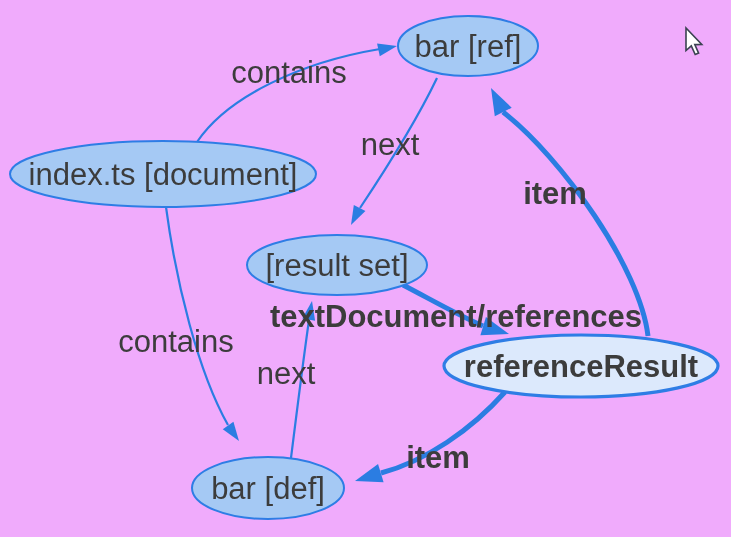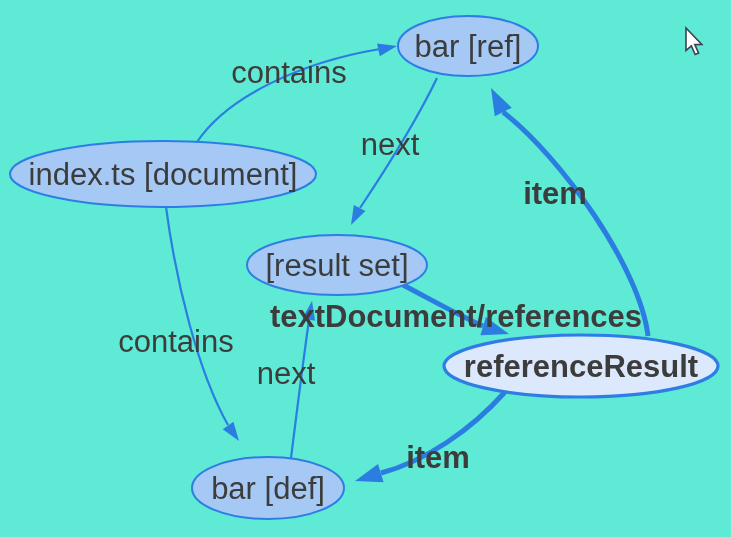--- a/index.html
+++ b/index.html
@@ -5,21 +5,21 @@
   html, body {
     margin: 0;
     padding: 0;
     background: #ffffff;
     font-family: "Liberation Sans", sans-serif;
   }
   .stage {
     position: relative;
     width: 731px;
     height: 537px;
-    background: #5eead4;
+    background: #f0abfc;
     overflow: hidden;
     text-decoration: underline;
   }
   svg text {
     font-family: "Liberation Sans", sans-serif;
     fill: #3c3c3c;
   }
   svg text.node-label, svg text.edge-label {
     font-size: 31px;
   }

